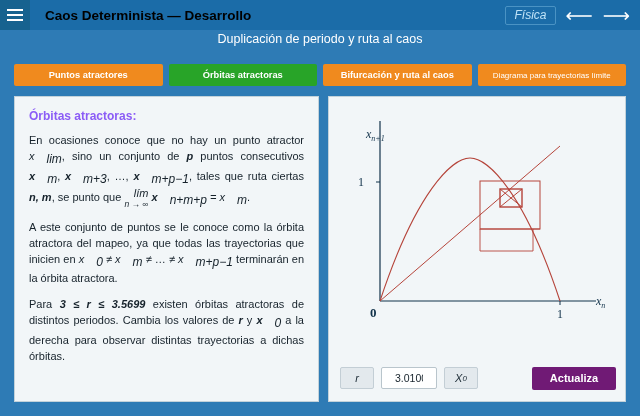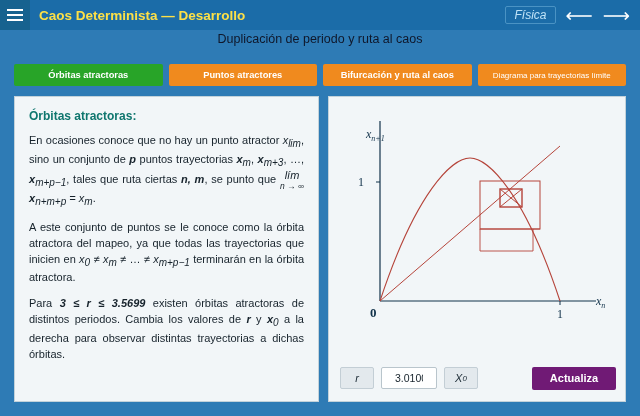--- a/index.html
+++ b/index.html
@@ -41,30 +41,29 @@
     gap: 3px;
     cursor: pointer;
   }
   .menu-btn span {
     display: block;
     width: 16px;
     height: 2px;
     background: #ffffff;
   }
   .app-title {
-    color: #fde047;
+    color: #000000;
     font-size: 13.5px;
     font-weight: bold;
-    margin-left: 9px;
+    margin-left: 15px;
     white-space: nowrap;
   }
   .title-right {
     margin-left: auto;
     display: flex;
-    align-items: center;
     gap: 10px;
     padding-right: 10px;
   }
   .subject-tag {
     color: #bfe3f7;
     font-size: 12px;
     font-style: italic;
     border: 1px solid #4a93c4;
     border-radius: 2px;
     padding: 1px 8px;
@@ -75,21 +74,21 @@
     line-height: 19px;
     cursor: pointer;
   }
   
   .section-heading {
     position: absolute;
     left: 0;
     top: 32px;
     width: 640px;
     text-align: center;
-    color: #0f172a;
+    color: #ffffff;
     font-size: 12.5px;
   }
   
   .tabs {
     position: absolute;
     left: 14px;
     top: 64px;
     width: 612px;
     height: 22px;
     display: flex;
@@ -131,40 +130,41 @@
     top: 96px;
     width: 298px;
     height: 306px;
     background: #f2f6f8;
     border: 1px solid #c3d2da;
     box-sizing: border-box;
   }
   .lead {
     font-size: 12px;
     font-weight: bold;
-    color: #0f766e;
+    color: #8b5cf6;
     margin: 0 0 10px 0;
   }
   .para {
     font-size: 11px;
     color: #16222b;
     line-height: 1.45;
     text-align: justify;
     margin: 0 0 10px 0;
   }
   .para i, .it { font-style: italic; }
   .para b { font-weight: bold; }
   .sub {
-    font-size: 10px;
+    font-size: 12px;
     vertical-align: sub;
     font-style: italic;
+    margin-left: 12px;
   }
   .limit {
     display: inline-block;
-    text-align: center;
+    text-align: right;
     font-style: italic;
     line-height: 1;
     vertical-align: middle;
   }
   .limit .lim-top { font-size: 11px; }
   .limit .lim-bot { font-size: 8.5px; display: block; margin-top: 1px; }
   
   .plot-wrap {
     position: absolute;
     left: 328px;
@@ -240,34 +240,34 @@
     <div class="title-right">
       <div class="subject-tag">Física</div>
       <div class="nav-arrow">⟵</div>
       <div class="nav-arrow">⟶</div>
     </div>
   </div>
 
   <div class="section-heading">Duplicación de periodo y ruta al caos</div>
 
   <div class="tabs">
+    <div class="tab orange">Puntos atractores</div>
     <div class="tab green">Órbitas atractoras</div>
-    <div class="tab orange">Puntos atractores</div>
     <div class="tab orange">Bifurcación y ruta al caos</div>
     <div class="tab orange small">Diagrama para trayectorias límite</div>
   </div>
 
   <div class="left-panel">
     <div class="lead">Órbitas atractoras:</div>
 
     <p class="para">
       <span>En ocasiones conoce que no hay un punto atractor</span>
       <span class="it">x</span><span class="sub">lim</span><span>, sino un conjunto de</span>
       <b class="it">p</b>
-      <span>puntos trayectorias</span>
+      <span>puntos consecutivos</span>
       <b class="it">x</b><span class="sub">m</span>,
       <b class="it">x</b><span class="sub">m+3</span><span>, …,</span>
       <b class="it">x</b><span class="sub">m+p−1</span><span>, tales que ruta ciertas</span>
       <b class="it">n, m</b><span>, se punto que</span>
       <span class="limit">
         <span class="lim-top">lím</span>
         <span class="lim-bot">n → ∞</span>
       </span>
       <b class="it">x</b><span class="sub">n+m+p</span>
       <span class="it">= x</span><span class="sub">m</span><span>.</span>

